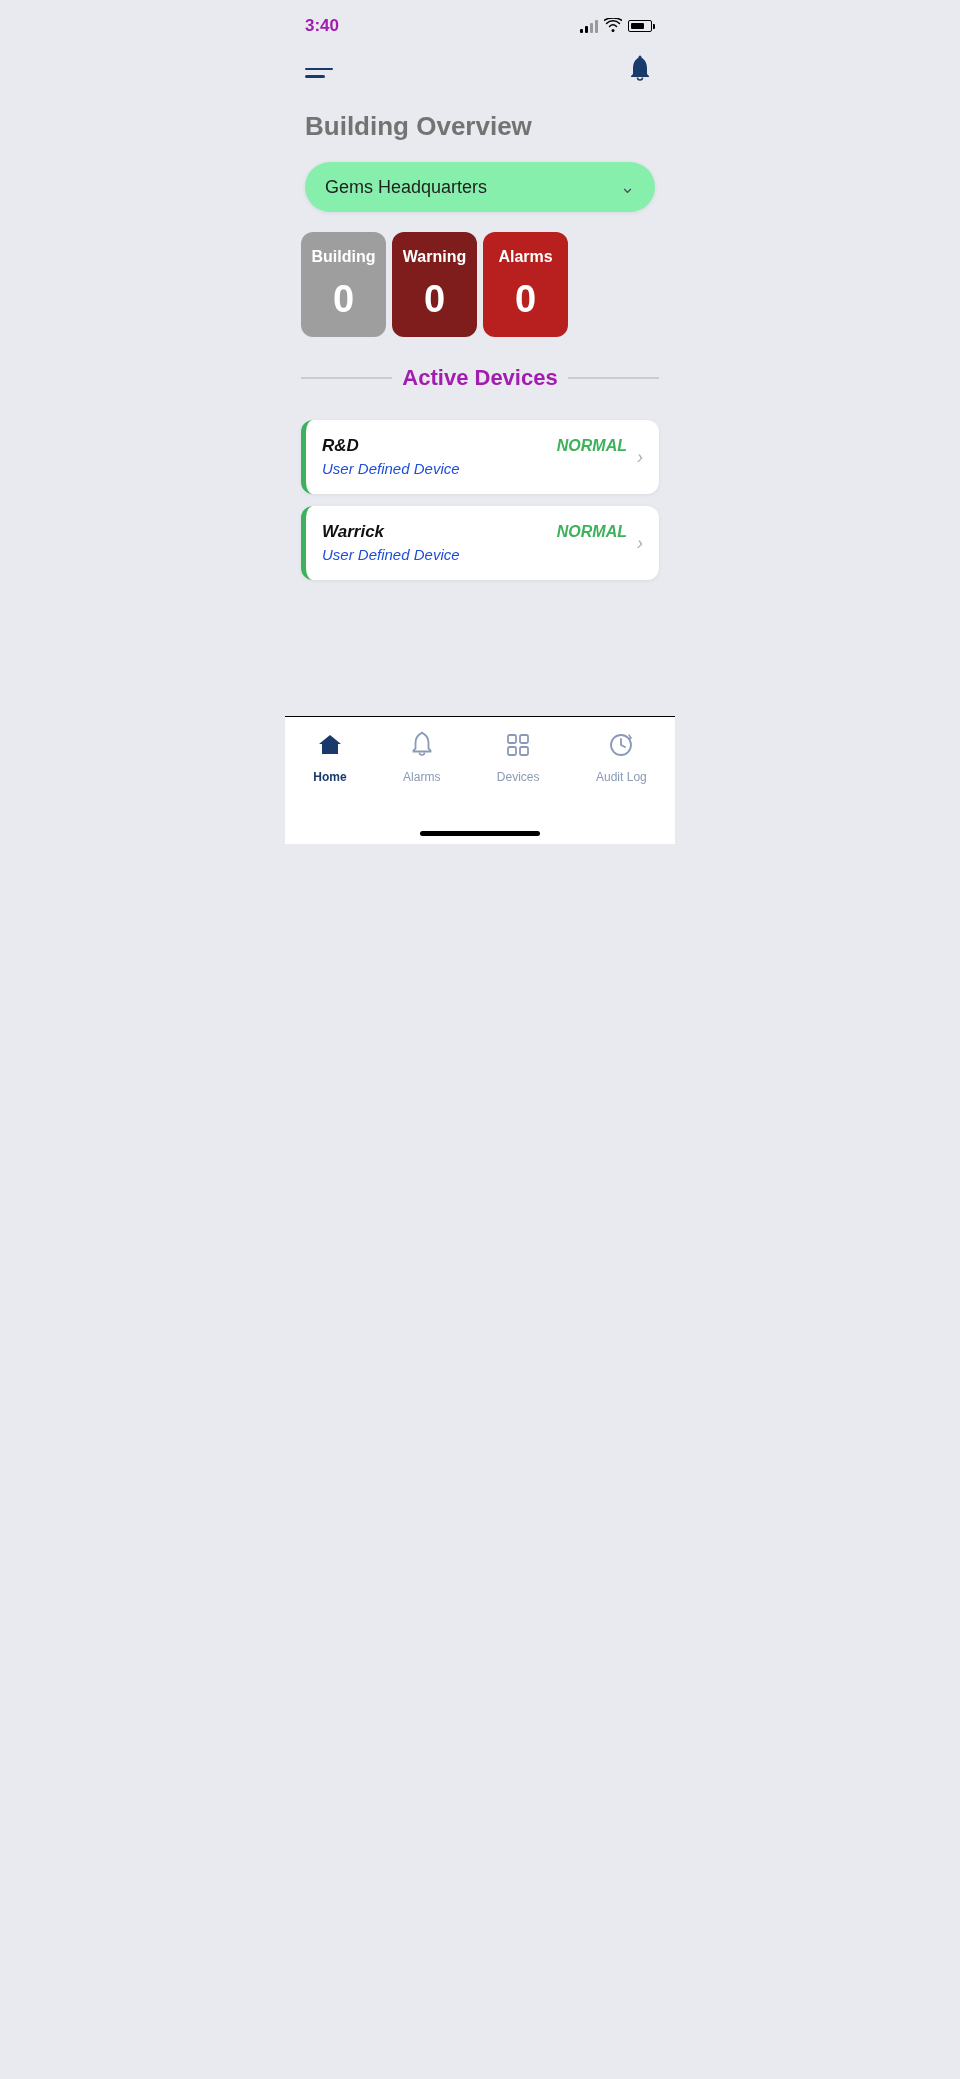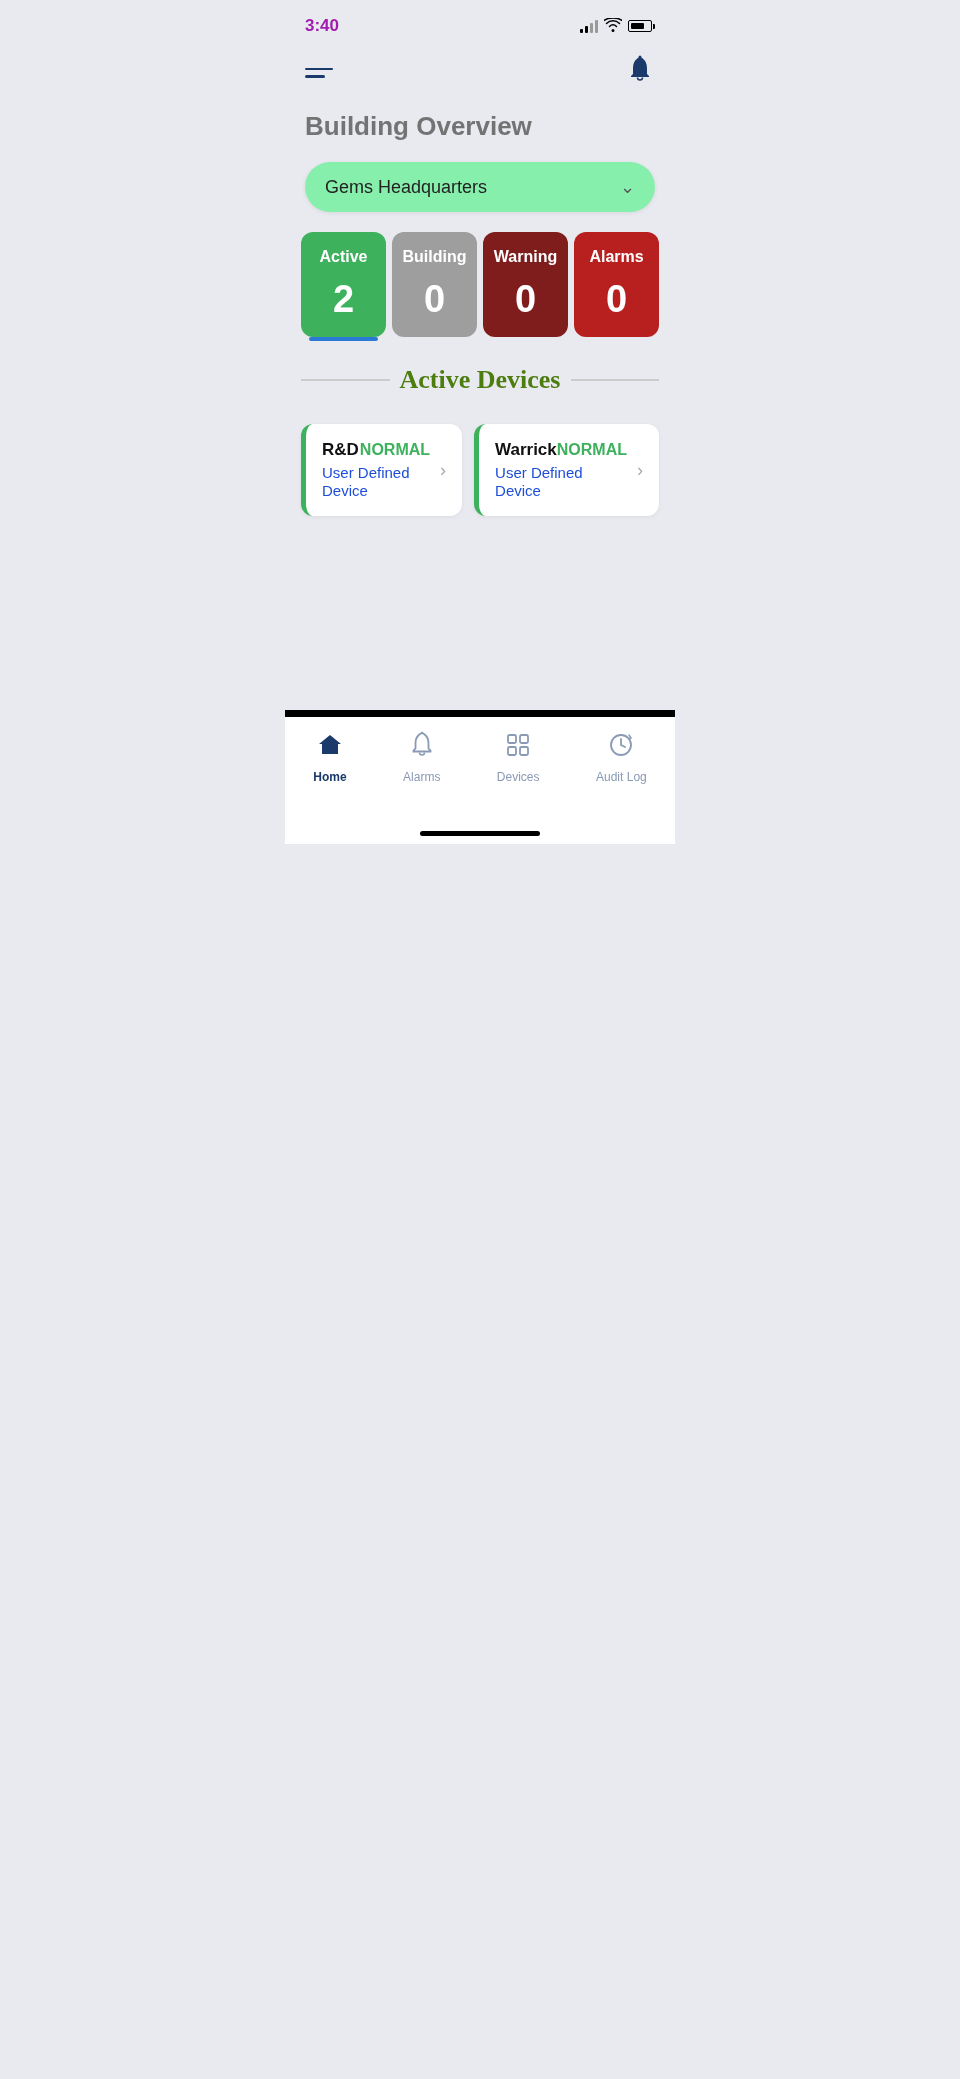--- a/index.html
+++ b/index.html
@@ -210,32 +210,32 @@
       gap: 10px;
     }
 
     .divider-line {
       flex: 1;
       height: 1.5px;
       background: #ccc;
     }
 
     .section-title {
-      font-size: 26px;
-      font-weight: 700;
-      color: #4d7c0f;
-      font-family: Liberation Serif, serif;
+      font-size: 22px;
+      font-weight: 700;
+      color: #a21caf;
     }
 
     
     .device-list {
       padding: 13px 16px;
       display: flex;
-      flex-direction: row;
+      flex-direction: column;
       gap: 12px;
+      font-style: italic;
     }
 
     .device-card {
       background: #fff;
       border-radius: 12px;
       padding: 16px 16px;
       display: flex;
       align-items: center;
       cursor: pointer;
       box-shadow: 0 1px 4px rgba(0,0,0,0.06);
@@ -280,21 +280,21 @@
     
     .content-spacer { flex: 1; }
 
     
     .bottom-nav {
       background: #fff;
       display: flex;
       justify-content: space-around;
       align-items: center;
       padding: 10px 0 28px;
-      border-top: 7px solid #000000;
+      border-top: 1px solid #000000;
     }
 
     .nav-item {
       display: flex;
       flex-direction: column;
       align-items: center;
       gap: 4px;
       cursor: pointer;
       padding: 4px 12px;
     }
@@ -375,25 +375,20 @@
 </div>
 
 <h1 class="page-title">Building Overview</h1>
 
 <div class="location-dropdown">
   <span class="location-text">Gems Headquarters</span>
   <span class="chevron-down">⌄</span>
 </div>
 
 <div class="status-cards">
-  <div class="status-card active-card">
-    <span class="status-card-label">Active</span>
-    <span class="status-card-value">2</span>
-    <div class="active-card-indicator"></div>
-  </div>
   <div class="status-card inactive-card">
     <span class="status-card-label">Building</span>
     <span class="status-card-value">0</span>
   </div>
   <div class="status-card warning-card">
     <span class="status-card-label">Warning</span>
     <span class="status-card-value">0</span>
   </div>
   <div class="status-card alarms-card">
     <span class="status-card-label">Alarms</span>

